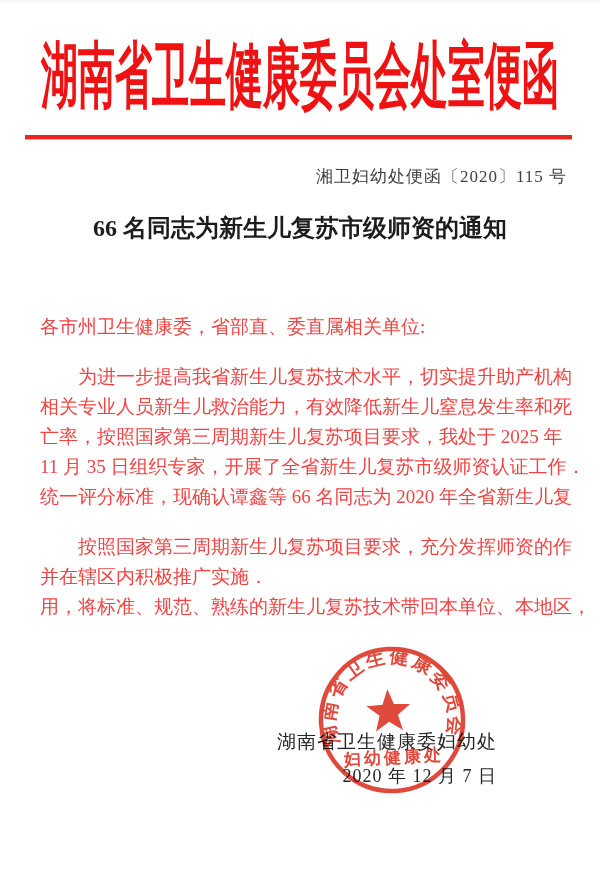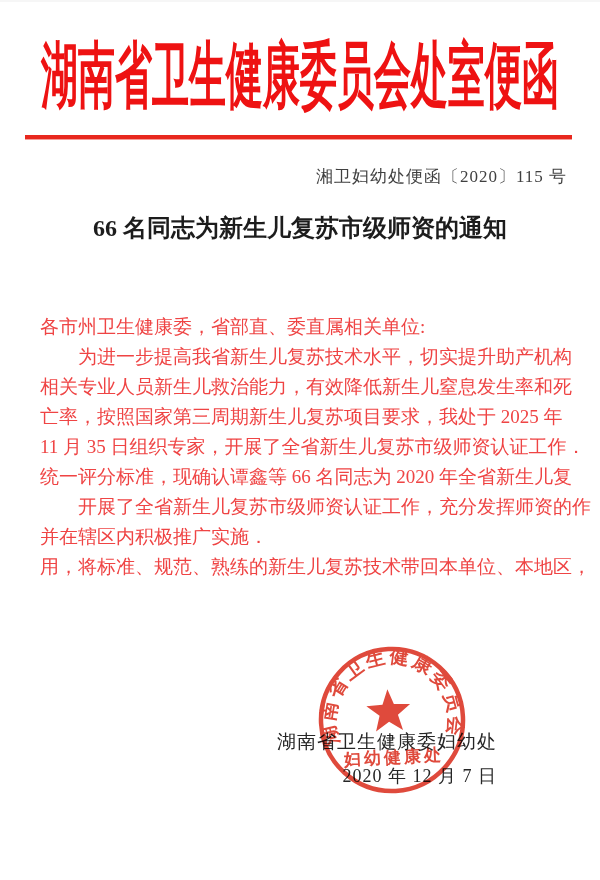--- a/index.html
+++ b/index.html
@@ -69,21 +69,21 @@
   }
   .line {
     height: 30px;
     white-space: nowrap;
     text-align: justify;
     text-align-last: justify;
   }
   .line.last {
     text-align-last: left;
   }
-  .line.indent { text-indent: 2em; }
+  .line.indent { text-indent: 2em; margin-top: 20px; }
 
   
   .signature-block {
     position: absolute;
     top: 727px; right: 103px;
     text-align: right;
     color: #262626;
     margin-left: 48px;
   }
   .signature-name { font-size: 19px; letter-spacing: 1px; white-space: nowrap; }
@@ -116,21 +116,21 @@
 
   <div class="body-text">
     <div class="line last">各市州卫生健康委，省部直、委直属相关单位:</div>
 
     <div class="line indent">为进一步提高我省新生儿复苏技术水平，切实提升助产机构</div>
     <div class="line">相关专业人员新生儿救治能力，有效降低新生儿窒息发生率和死</div>
     <div class="line">亡率，按照国家第三周期新生儿复苏项目要求，我处于 2025 年</div>
     <div class="line">11 月 35 日组织专家，开展了全省新生儿复苏市级师资认证工作．</div>
     <div class="line">统一评分标准，现确认谭鑫等 66 名同志为 2020 年全省新生儿复</div>
 
-    <div class="line indent">开展了全省新生儿复苏市级师资认证工作，充分发挥师资的作</div>
+    <div class="line indent">按照国家第三周期新生儿复苏项目要求，充分发挥师资的作</div>
     <div class="line last">并在辖区内积极推广实施．</div>
     <div class="line">用，将标准、规范、熟练的新生儿复苏技术带回本单位、本地区，</div>
   </div>
 
   <div class="signature-block">
     <div class="signature-name">湖南省卫生健康委妇幼处</div>
     <div class="signature-date">2020 年 12 月 7 日</div>
   </div>
 
   <svg class="seal" viewBox="0 0 152 152" aria-hidden="true">

